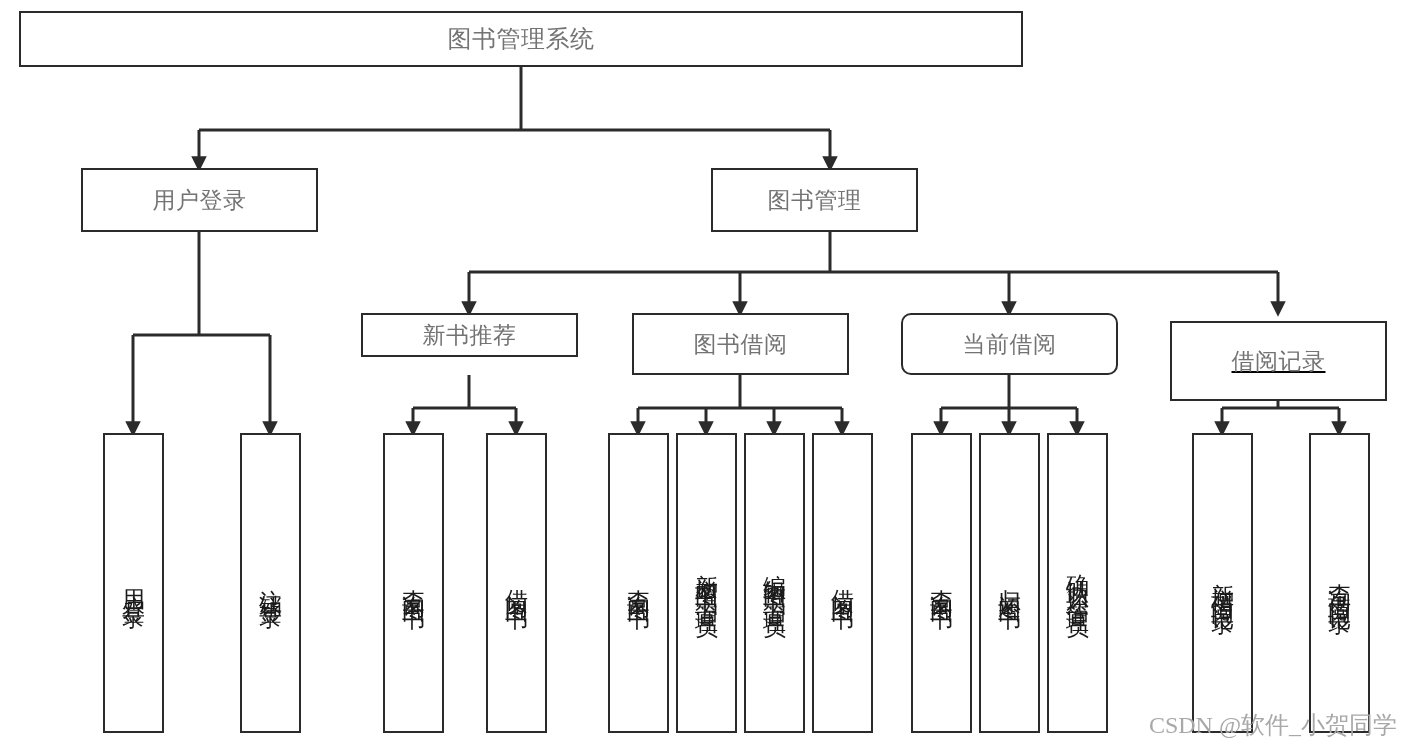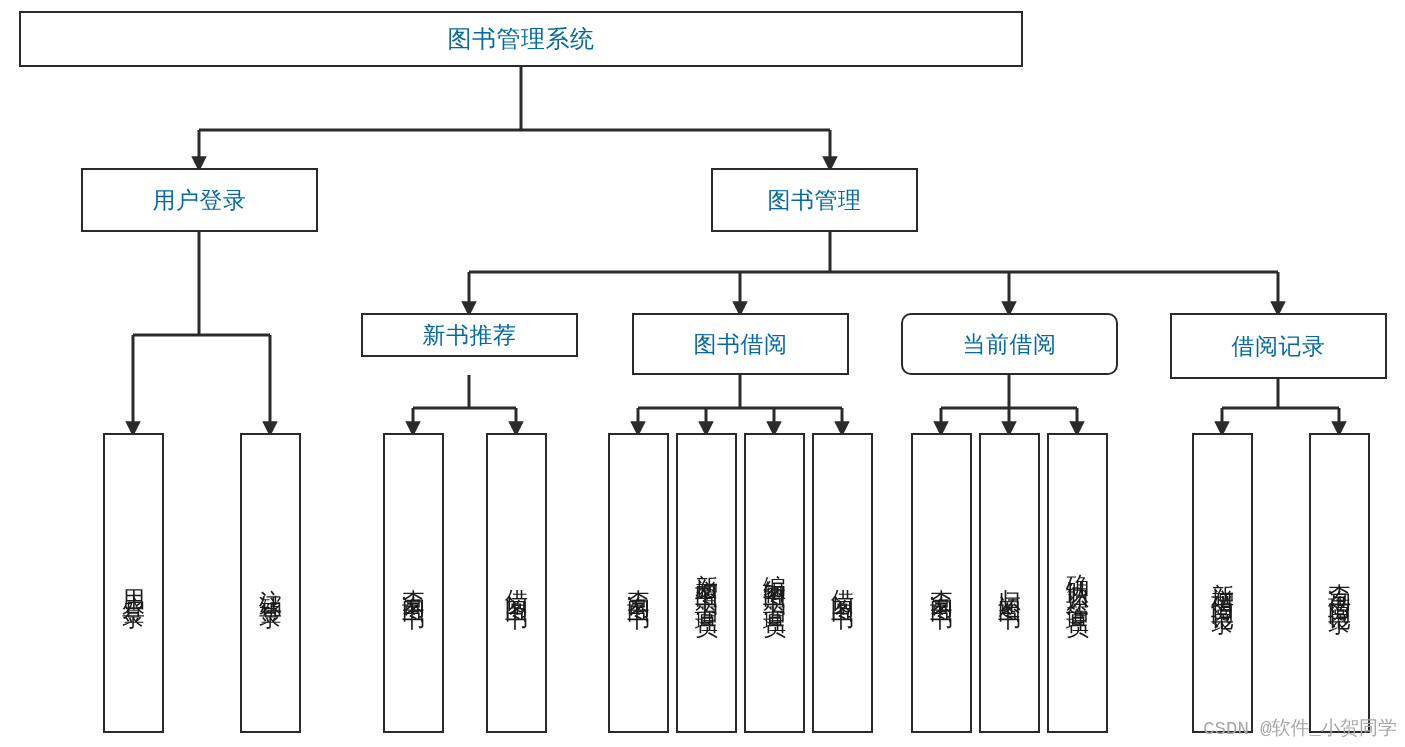--- a/index.html
+++ b/index.html
@@ -34,45 +34,45 @@
     box-sizing: border-box;
     background: #ffffff;
     border: 2px solid #2b2b2b;
     display: flex;
     align-items: center;
     justify-content: center;
     overflow: hidden;
   }
   .node-label-h {
     font-size: 23px;
-    color: #0369a1;
+    color: #737373;
     line-height: 1.15;
     letter-spacing: 0.5px;
     white-space: nowrap;
     font-family: "Liberation Sans", "DejaVu Sans", sans-serif;
   }
   .node-label-v {
     font-size: 23px;
     color: #1a1a1a;
     writing-mode: vertical-rl;
     text-orientation: upright;
     letter-spacing: 6px;
     line-height: 1.0;
     white-space: nowrap;
     font-family: "Liberation Sans", "DejaVu Sans", sans-serif;
   }
   .node-root .node-label-h { font-size: 24px; }
   .watermark {
     position: absolute;
     right: 8px;
     bottom: 6px;
-    font-size: 19px;
+    font-size: 24px;
     color: #a8a8a8;
     white-space: nowrap;
-    font-family: Liberation Mono, monospace;
+    font-family: Liberation Serif, serif;
     pointer-events: none;
     margin-top: 35px;
   }
 </style>
 </head>
 <body>
 
 <div id="diagram-root">
 
   <svg id="tree-svg" viewBox="0 0 1405 747" xmlns="http://www.w3.org/2000/svg">
@@ -140,21 +140,21 @@
 
   <div class="node-box" style="left:361px; top:313px; width:217px; height:44px;">
     <span class="node-label-h">新书推荐</span>
   </div>
   <div class="node-box" style="left:632px; top:313px; width:217px; height:62px;">
     <span class="node-label-h">图书借阅</span>
   </div>
   <div class="node-box" style="left:901px; top:313px; width:217px; height:62px;border-radius:10px;">
     <span class="node-label-h">当前借阅</span>
   </div>
-  <div class="node-box" style="left:1170px; top:313px; width:217px; height:66px;">
+  <div class="node-box" style="left:1170px; top:321px; width:217px; height:80px;text-decoration:underline;">
     <span class="node-label-h">借阅记录</span>
   </div>
 
   <div class="node-box" style="left:103px; top:433px; width:61px; height:300px;">
     <span class="node-label-v">用户登录</span>
   </div>
   <div class="node-box" style="left:240px; top:433px; width:61px; height:300px;">
     <span class="node-label-v">注销登录</span>
   </div>
 

